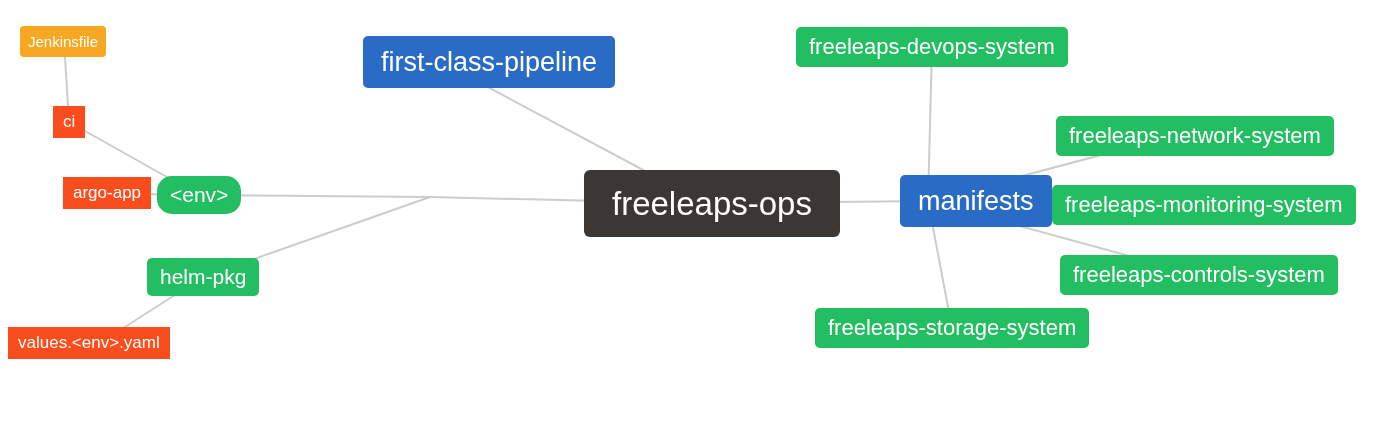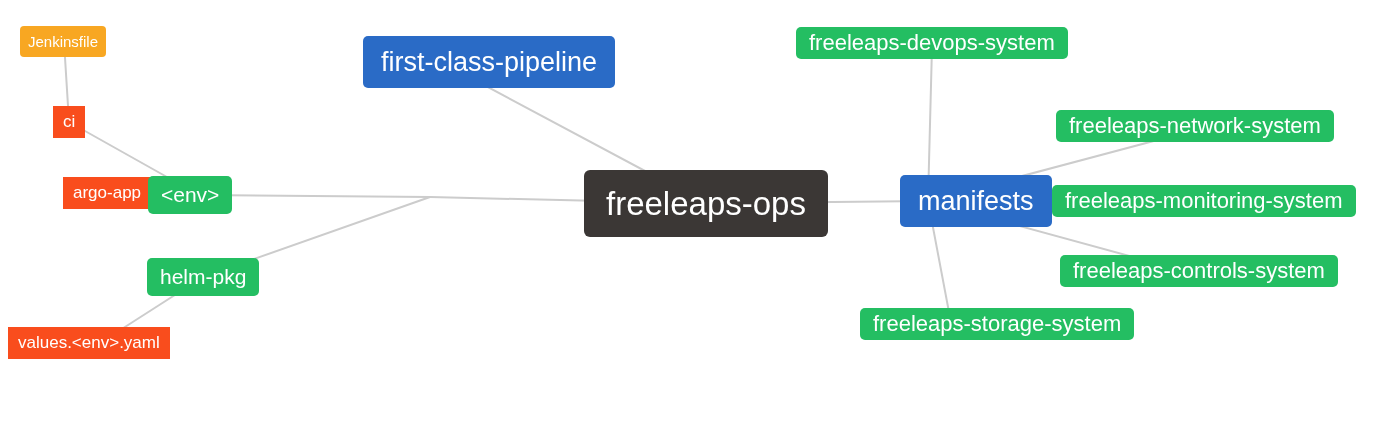--- a/index.html
+++ b/index.html
@@ -11,41 +11,41 @@
   .edge{stroke:var(--edge);stroke-width:2;fill:none;stroke-linecap:round;}
   .node{
     position:absolute;display:flex;align-items:center;white-space:nowrap;
     color:var(--text);border-radius:5px;box-sizing:border-box;
   }
   .c-blue{background:var(--blue);margin-left:48px;}
   .c-green{background:var(--green);}
   .c-red{background:var(--red);}
   .c-orange{background:var(--orange);}
   .c-dark{background:var(--dark);}
-  .lv-root{height:67px;font-size:33px;padding:0 22px;border-radius:6px;}
+  .lv-root{height:67px;font-size:33px;padding:0 28px;border-radius:6px;}
   .lv-2{height:52px;font-size:27px;padding:0 18px;}
-  .lv-3{height:32px;font-size:22px;padding:0 13px;}
+  .lv-3{height:40px;font-size:22px;padding:0 13px;}
   .lv-3s{height:38px;font-size:21px;padding:0 13px;}
   .lv-4{height:32px;font-size:17px;padding:0 10px;border-radius:0;}
   .lv-5{height:31px;font-size:15px;padding:0 8px;border-radius:4px;}
   .n-jenkinsfile{left:20px;top:26px;}
   .n-ci{left:53px;top:106px;}
   .n-argo{left:31px;top:177px;margin-left:32px;}
-  .n-env{left:148px;top:176px;}
+  .n-env{left:157px;top:176px;border-radius:15px;}
   .n-helm{left:147px;top:258px;}
   .n-values{left:8px;top:327px;}
   .n-fcp{left:315px;top:36px;}
   .n-svc{left:315px;top:171px;}
   .n-ops{left:584px;top:170px;}
   .n-manifests{left:852px;top:175px;}
   .n-devops{left:796px;top:27px;}
-  .n-network{left:1056px;top:110px;}
+  .n-network{left:1056px;top:116px;}
   .n-monitoring{left:1052px;top:185px;}
   .n-controls{left:1060px;top:255px;}
-  .n-storage{left:860px;top:308px;}
+  .n-storage{left:815px;top:308px;}
 </style>
 </head>
 <body>
 
 <div class="canvas">
 
   <svg class="edges" xmlns="http://www.w3.org/2000/svg">
       <line x1="64" y1="41.5" x2="69" y2="122" class="edge"></line>
       <line x1="69" y1="122" x2="199" y2="195" class="edge"></line>
       <line x1="75" y1="193" x2="199" y2="195" class="edge"></line>

